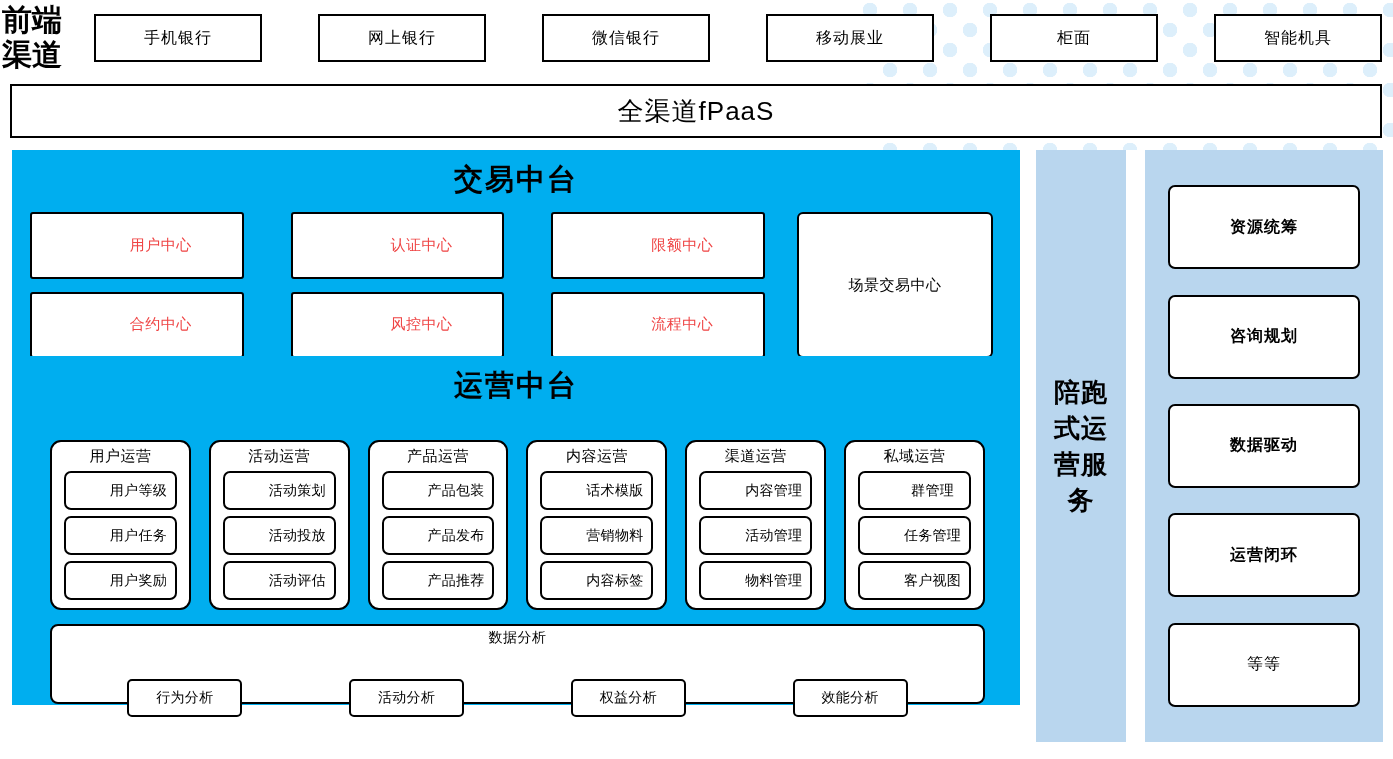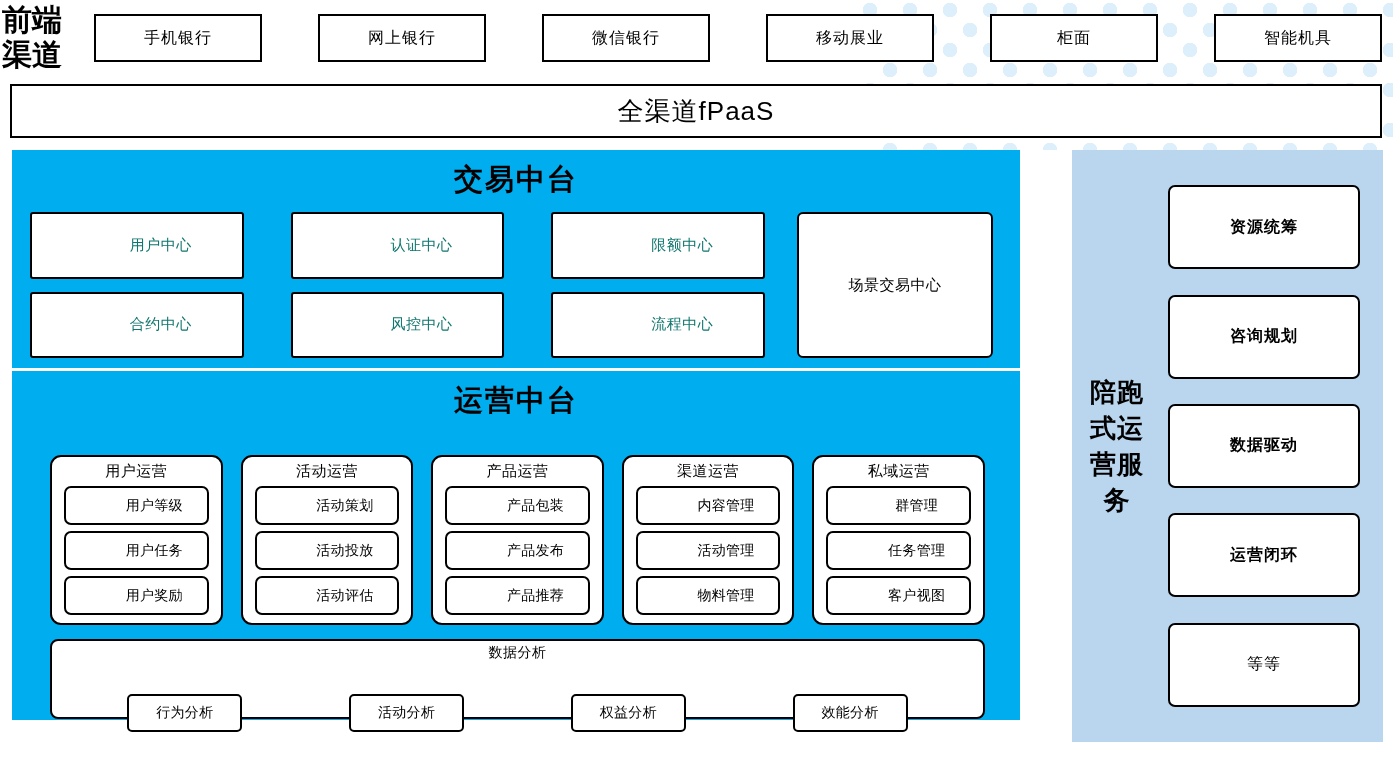--- a/index.html
+++ b/index.html
@@ -89,21 +89,21 @@
   }
 
   
   .cyan-panel {
     position: absolute;
     background: #00AEEF;
     left: 12px;
     width: 1008px;
   }
   #trade-panel { top: 150px; height: 218px; }
-  #ops-panel   { top: 371px; height: 349px; }
+  #ops-panel   { top: 356px; height: 349px; }
 
   .panel-title {
     width: 100%;
     text-align: center;
     font-size: 29px;
     font-weight: bold;
     color: #000;
     letter-spacing: 2px;
     padding-top: 10px;
   }
@@ -125,21 +125,21 @@
     row-gap: 13px;
   }
   .trade-cell {
     border: 2.5px solid #000;
     border-radius: 3px;
     background: #ffffff;
     display: flex;
     align-items: center;
     justify-content: center;
     font-size: 15px;
-    color: #0f766e;
+    color: #ef4444;
     letter-spacing: 0.5px;
     padding-left: 48px;
   }
   .trade-wide {
     flex: 0 0 196px;
     border: 2.5px solid #000;
     border-radius: 6px;
     background: #ffffff;
     display: flex;
     align-items: center;
@@ -241,21 +241,20 @@
 
   
   .service-col {
     position: absolute;
     left: 1036px; top: 150px;
     width: 90px; height: 592px;
     background: #B9D6EE;
     display: flex;
     align-items: center;
     justify-content: center;
-    margin-left: 36px;
   }
   .service-col-text {
     font-size: 26px;
     font-weight: bold;
     color: #000;
     text-align: center;
     line-height: 36px;
     letter-spacing: 1px;
     width: 62px;
     word-break: break-all;
@@ -351,20 +350,28 @@
 
       <div class="ops-col">
         <div class="ops-col-title">产品运营</div>
         <div class="ops-items">
           <div class="ops-item">产品包装</div>
           <div class="ops-item">产品发布</div>
           <div class="ops-item">产品推荐</div>
         </div>
       </div>
 
+      <div class="ops-col">
+        <div class="ops-col-title">内容运营</div>
+        <div class="ops-items">
+          <div class="ops-item">话术模版</div>
+          <div class="ops-item">营销物料</div>
+          <div class="ops-item">内容标签</div>
+        </div>
+      </div>
 
       <div class="ops-col">
         <div class="ops-col-title">渠道运营</div>
         <div class="ops-items">
           <div class="ops-item">内容管理</div>
           <div class="ops-item">活动管理</div>
           <div class="ops-item">物料管理</div>
         </div>
       </div>
 

